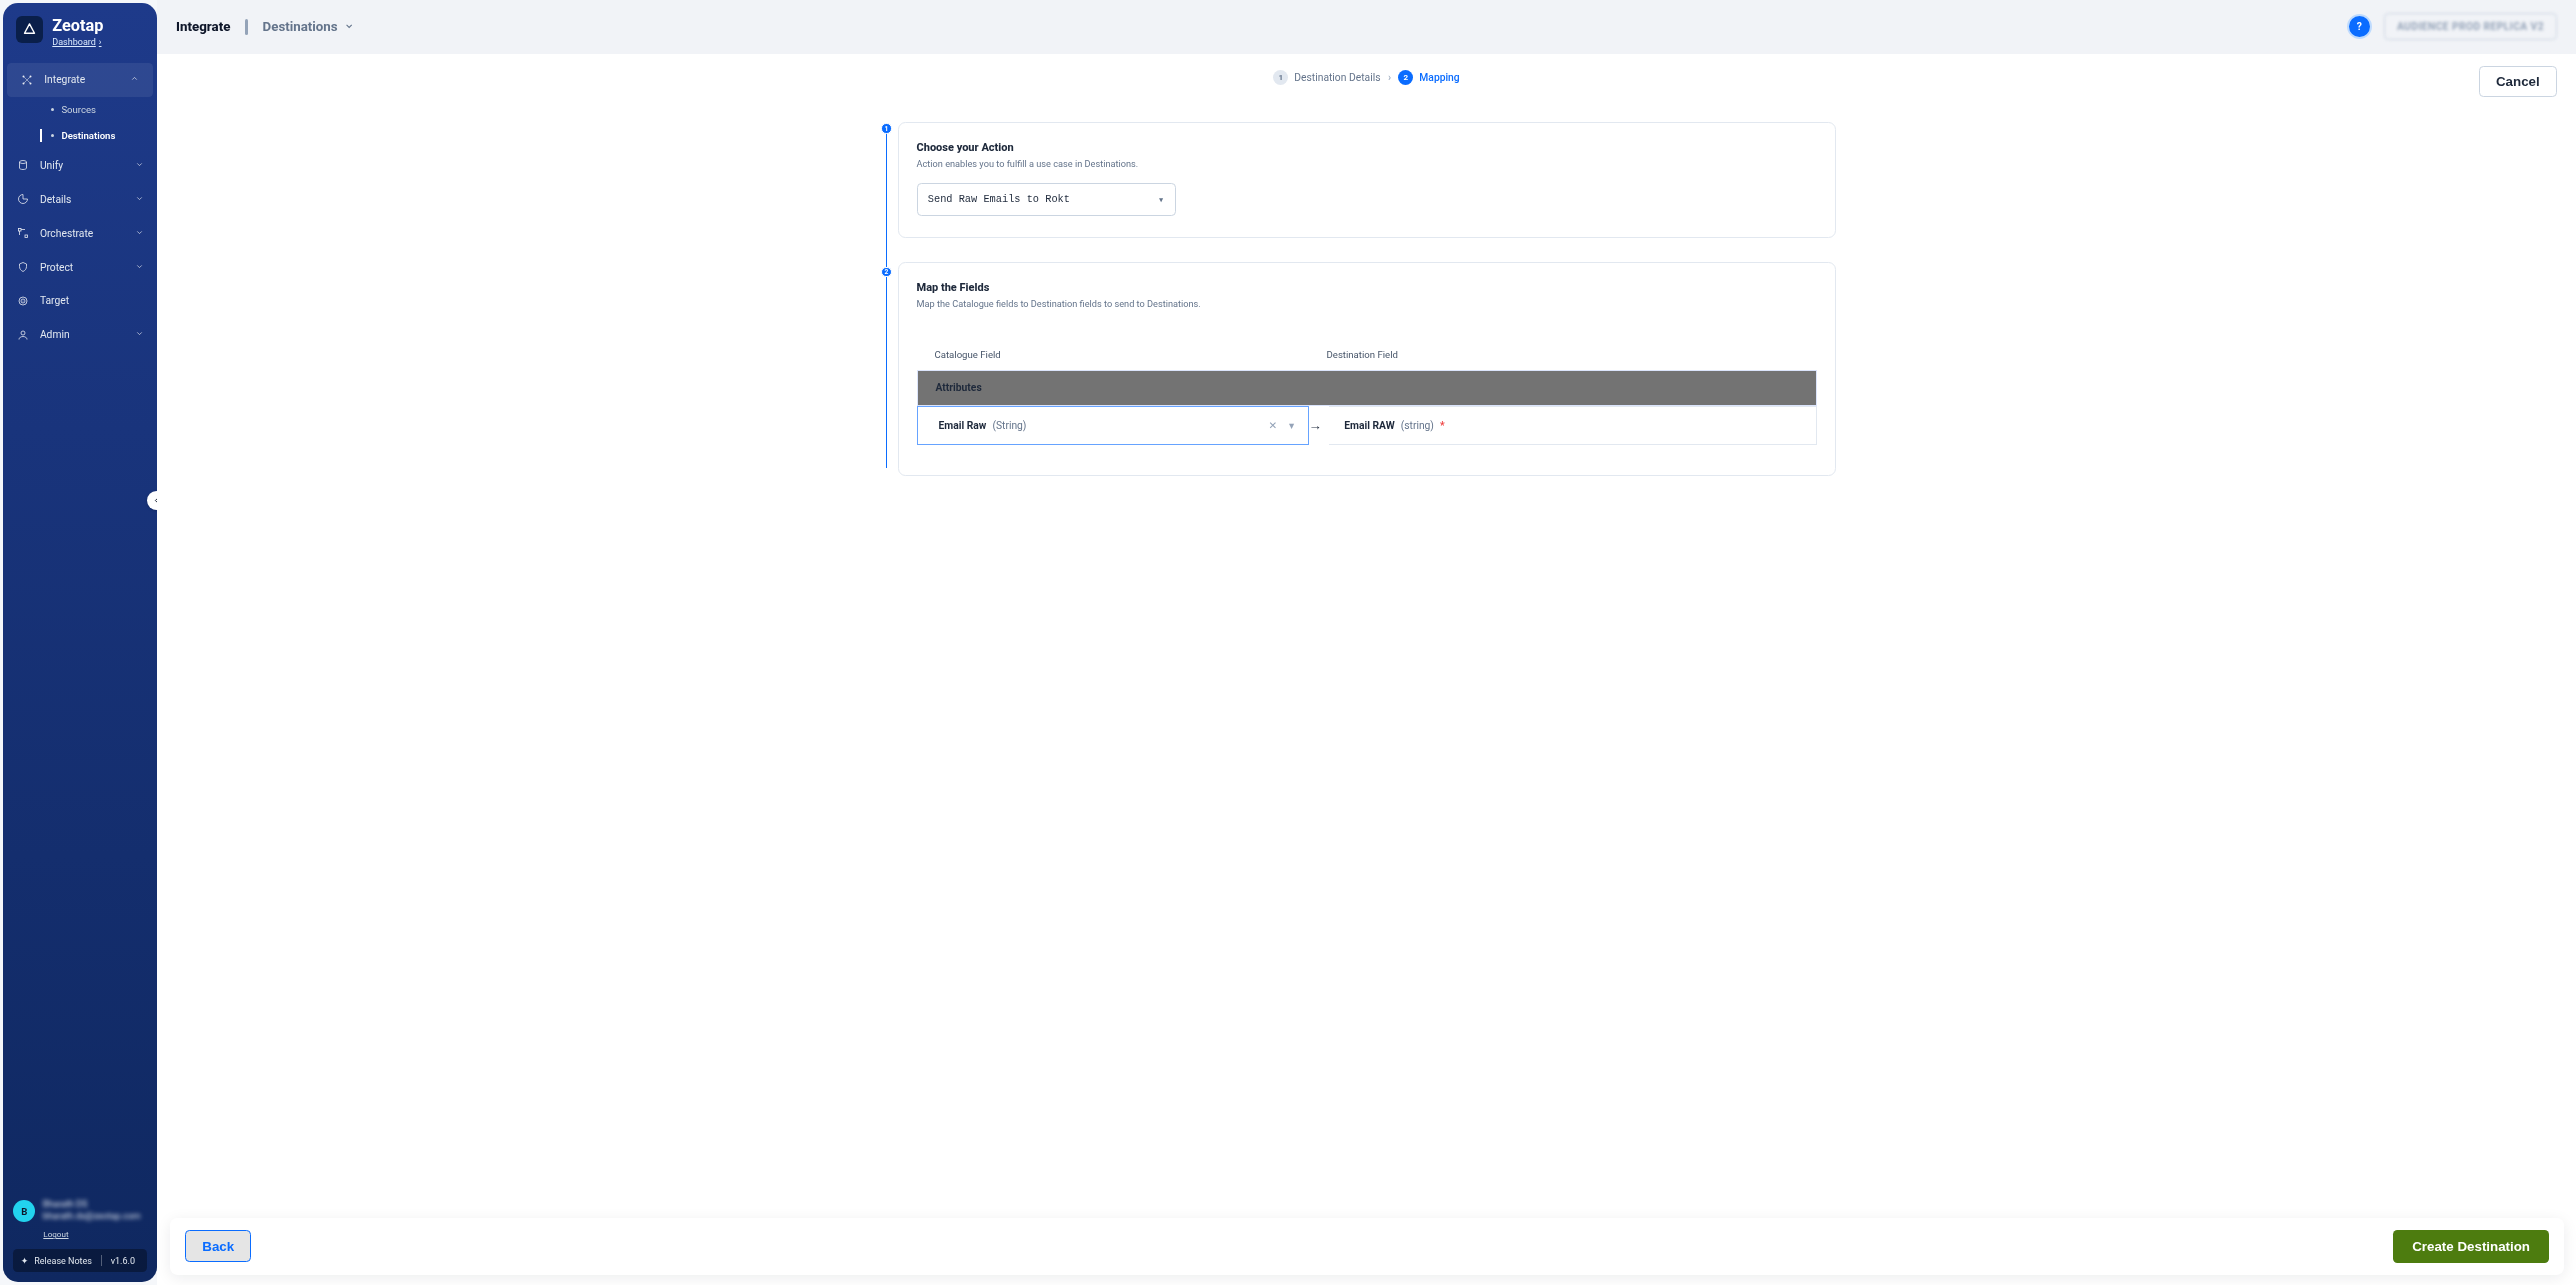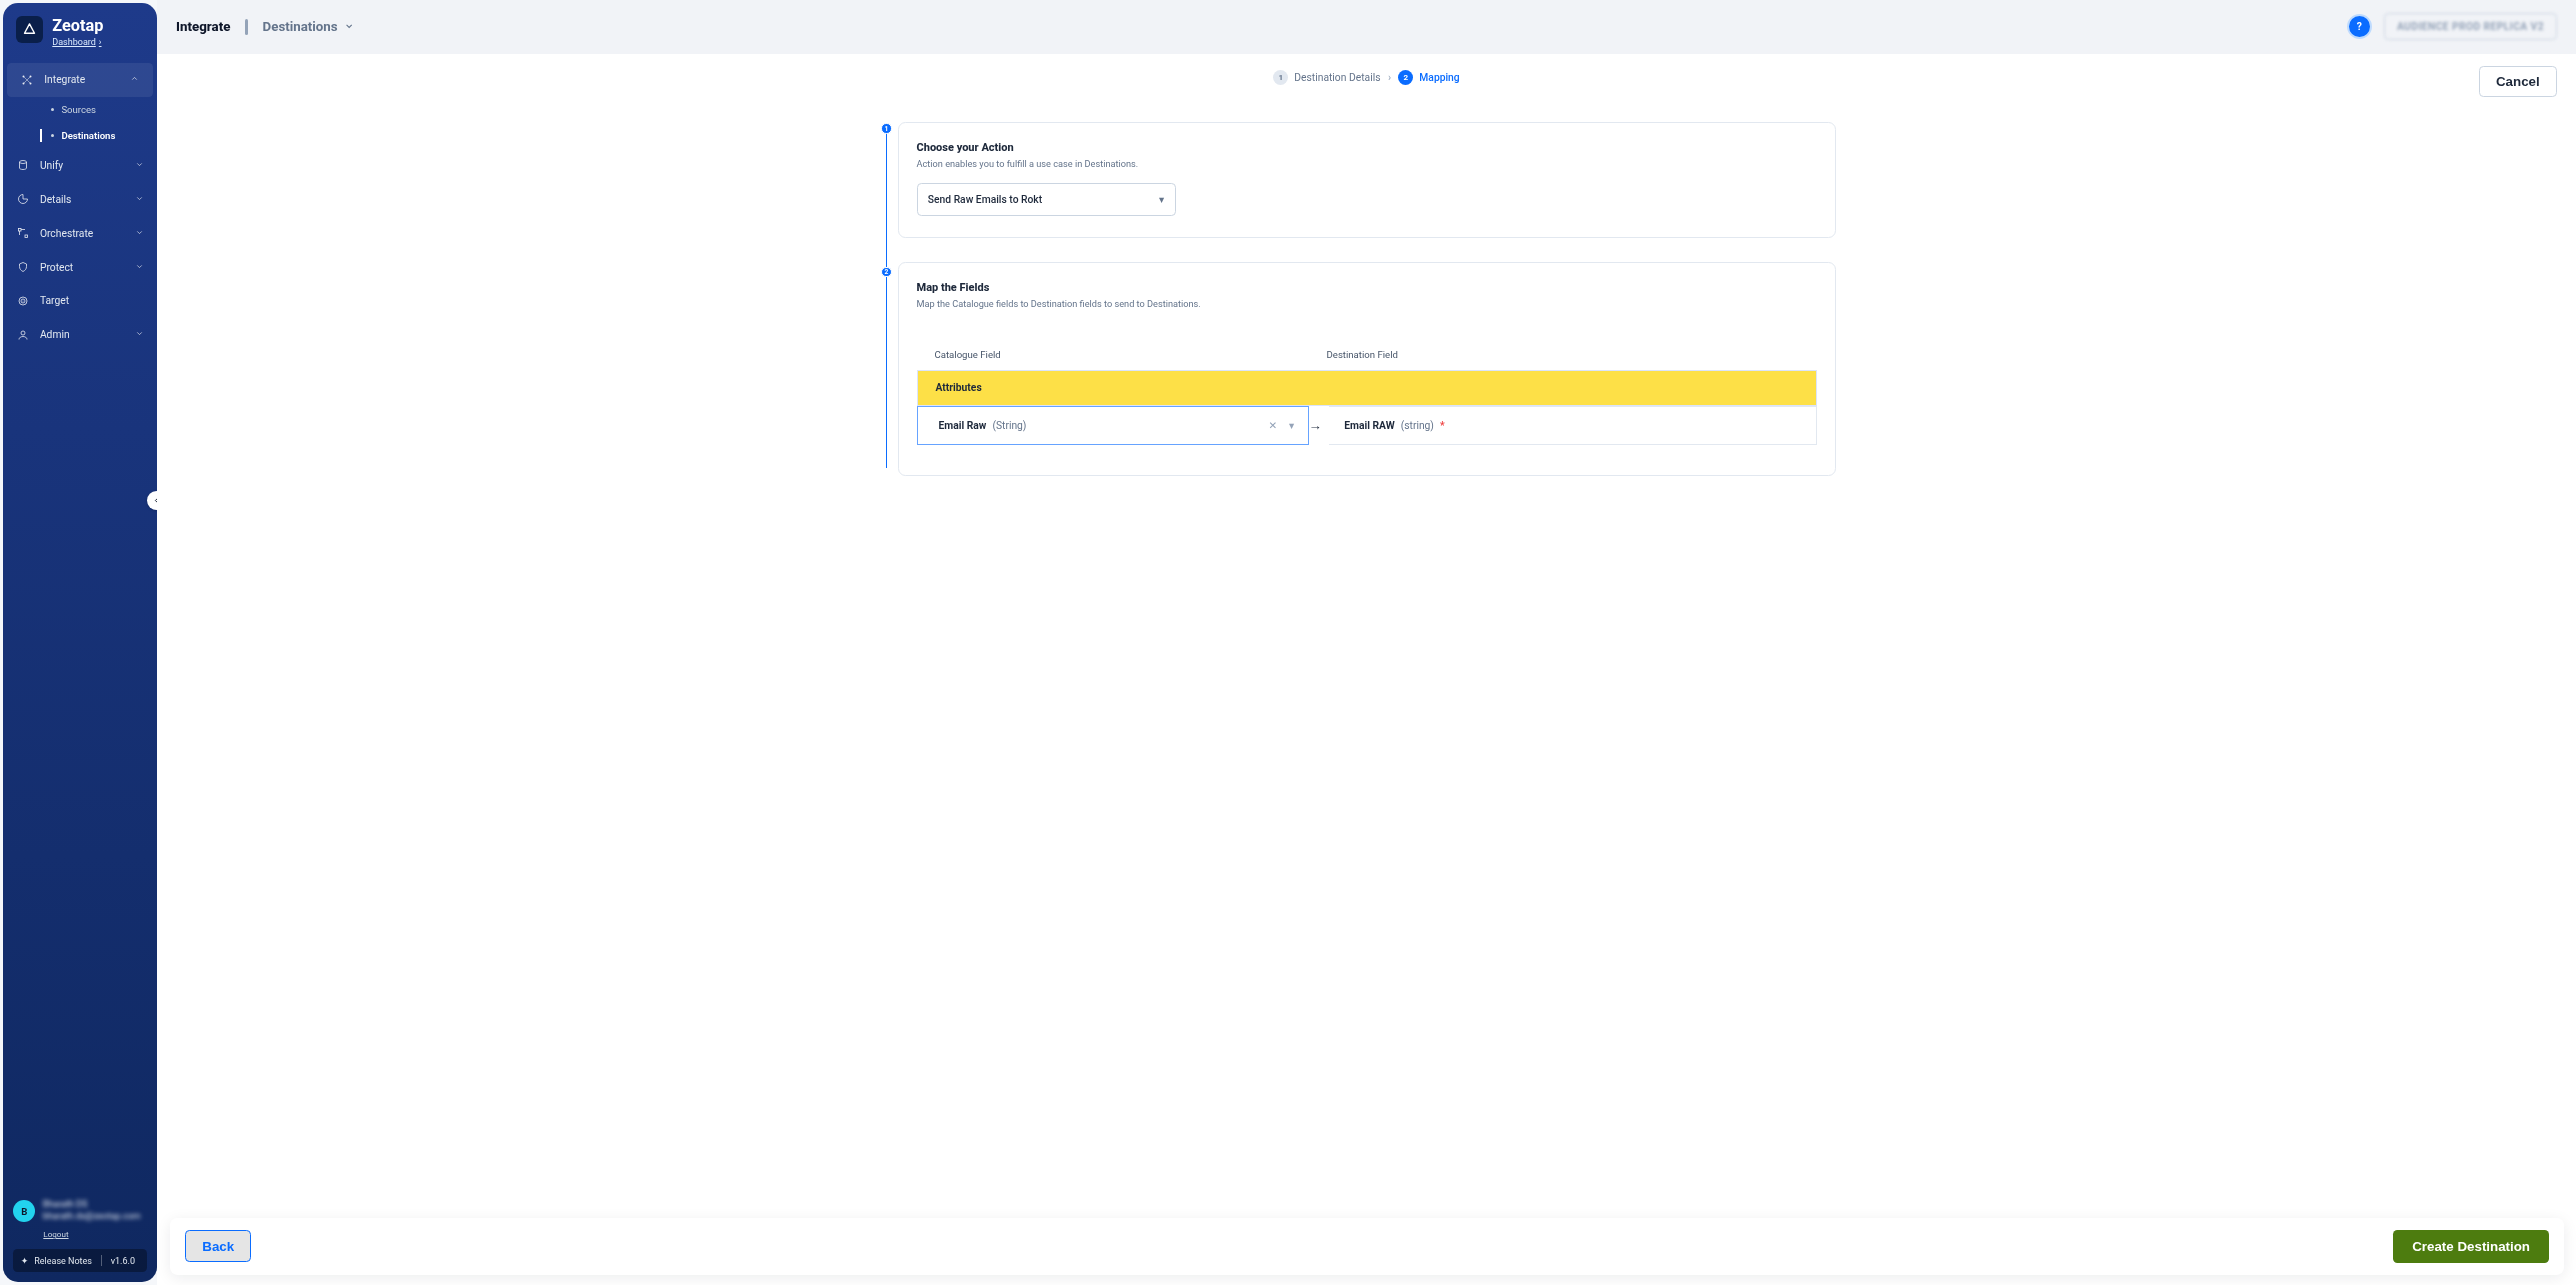--- a/index.html
+++ b/index.html
@@ -158,30 +158,30 @@
     margin-bottom:24px;
     background:#fff;
   }
   .card h3 { font-size:11px; font-weight:800; color:#1e293b; margin-bottom:4.4px; }
   .card p.sub { font-size:9.2px; color:#64748b; margin-bottom:13.3px; }
 
   .select {
     border:0.7px solid #cbd5e1; border-radius:4.4px;
     padding:9px 10.3px; width:259px;
     display:flex; align-items:center; justify-content:space-between;
-    font-size:10.3px; font-weight:500; color:#1e293b; cursor:pointer;
+    font-size:10.3px; font-weight:500; color:#1e293b; cursor:pointer;font-family:Liberation Mono, monospace;
   }
   .select .caret { color:#64748b; }
 
   .map-headers { display:flex; padding: 7.4px 18px 10.3px; font-size:9.6px; color:#475569; }
   .map-headers .col-a { width:392px; }
   .map-headers .col-b { }
 
   .attr-band {
-    background:#fde047; border:0.7px solid #dbe4fb;
+    background:#737373; border:0.7px solid #dbe4fb;
     padding:10.3px 18px; font-weight:700; font-size:10.3px; color:#1e293b;
   }
 
   .map-row { display:flex; align-items:stretch; }
   .catalogue-cell {
     width:392px;
     border:0.7px solid #66a3ff;
     padding:12px 10.3px 12px 21px;
     display:flex; align-items:center; gap:6px;
     font-size:10.3px;

